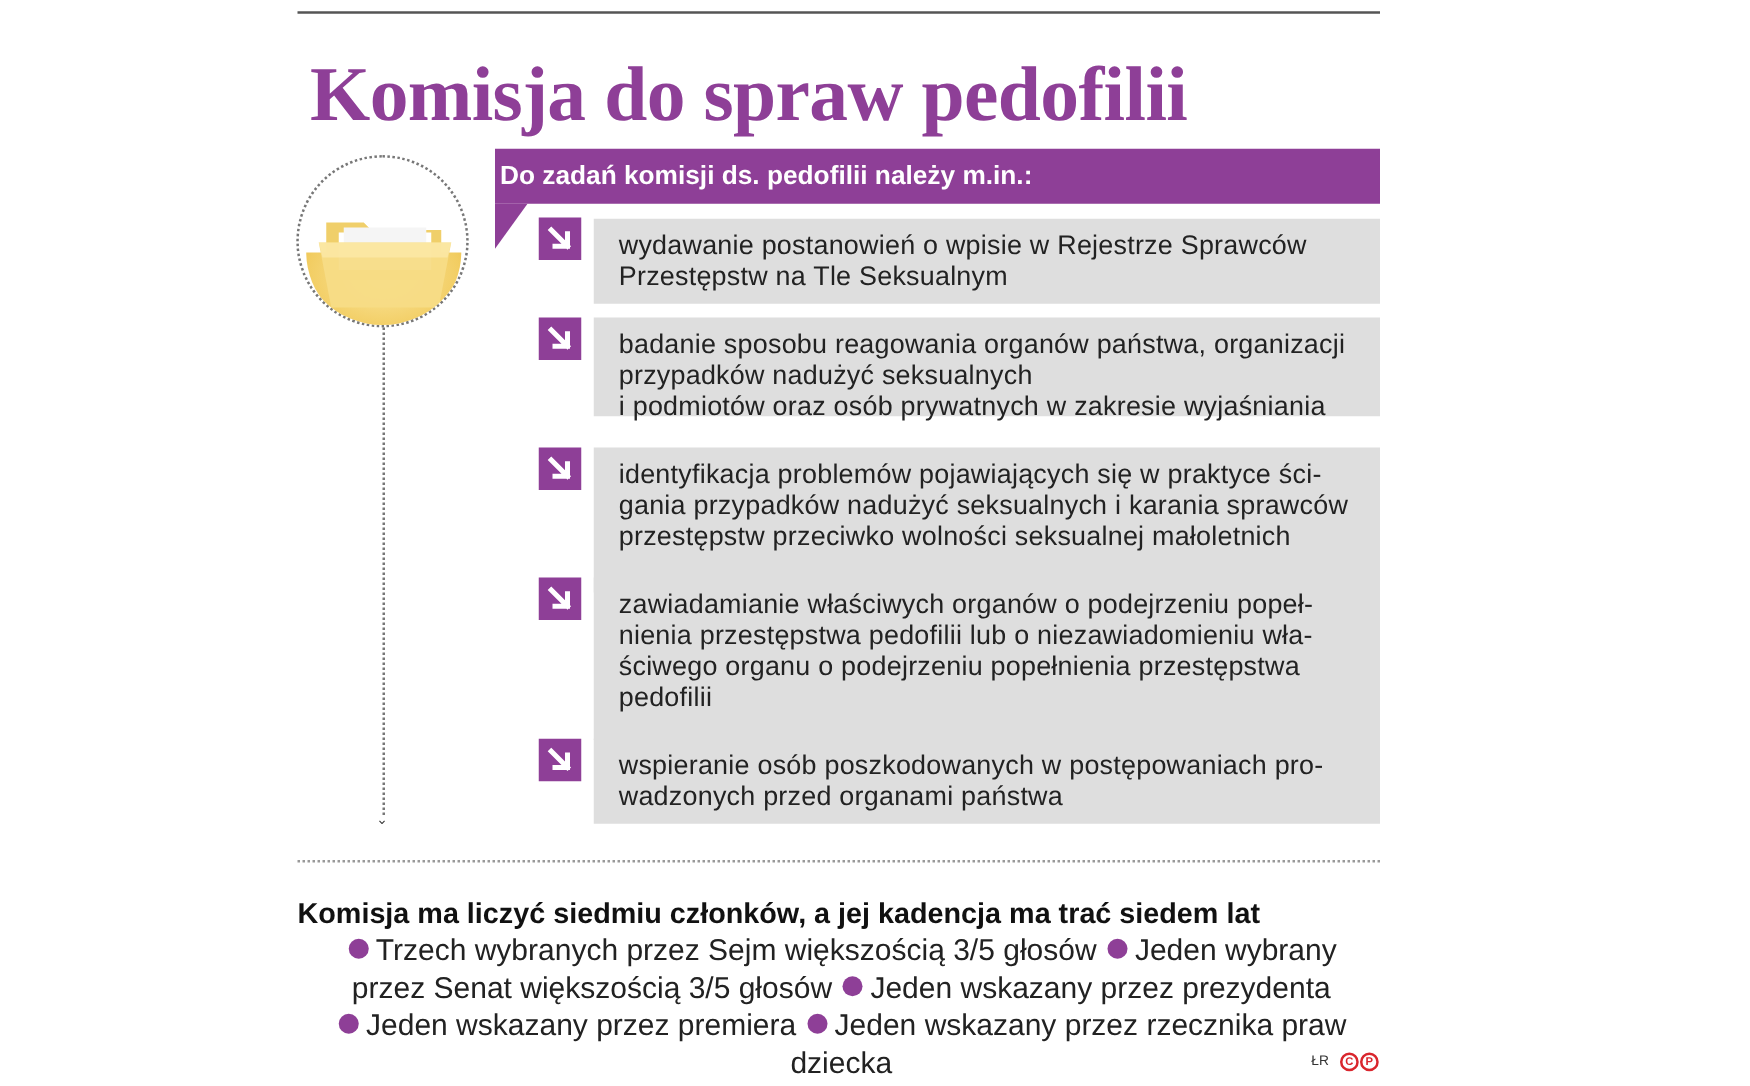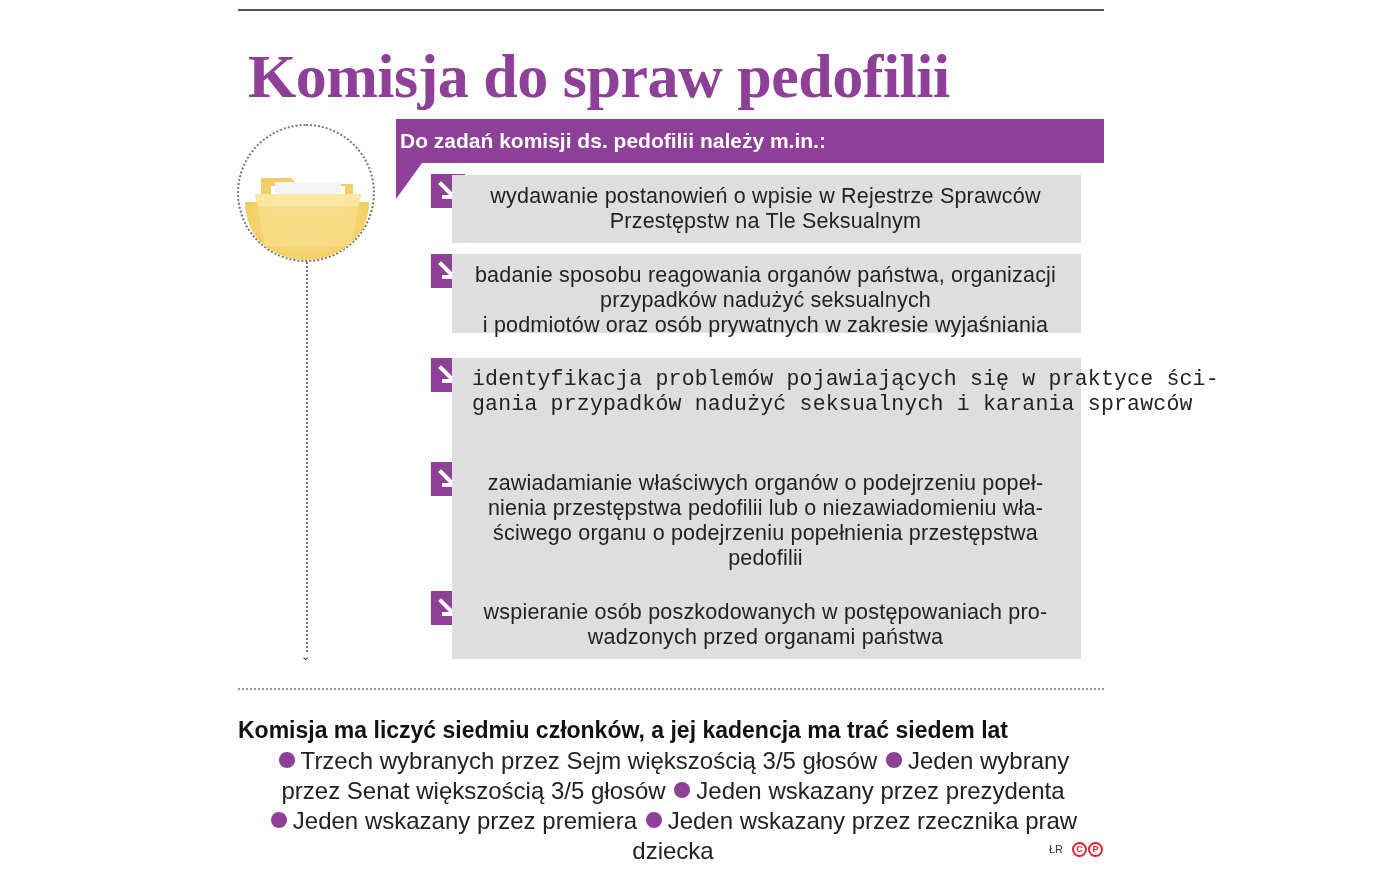--- a/index.html
+++ b/index.html
@@ -7,21 +7,21 @@
   .top-rule { position:absolute; left:238px; top:9px; width:866px; height:2px; background:#555; }
   .title { position:absolute; left:236px; top:24px; font-family:"Liberation Serif", serif; font-size:62px; font-weight:bold; color:#8e3f97; letter-spacing:-0.5px; white-space:nowrap; line-height:80px; }
   .circle { position:absolute; left:237px; top:124px; width:138px; height:138px; border-radius:50%; border:2px dotted #777; box-sizing:border-box; overflow:hidden; }
   .circle-fill { position:absolute; left:6px; top:76px; width:124px; height:62px; background:radial-gradient(ellipse at 50% 30%, #fbe7a2 0%, #f2cd62 70%, #e8bb45 100%); border-bottom-left-radius:62px; border-bottom-right-radius:62px; }
   .folder { position:absolute; left:14px; top:42px; width:110px; height:80px; }
   .vline { position:absolute; left:306px; top:262px; width:0; height:390px; border-left:2px dotted #777; }
   .vline-arrow { position:absolute; left:301px; top:650px; font-size:11px; color:#333; line-height:12px; }
   .header-bar { position:absolute; left:396px; top:119px; width:708px; height:44px; background:#8e3f97; color:#fff; font-weight:bold; font-size:21px; line-height:44px; padding-left:4px; box-sizing:border-box; white-space:nowrap; }
   .header-tail { position:absolute; left:396px; top:163px; width:0; height:0; border-top:36px solid #8e3f97; border-left:26px solid transparent; transform:scaleX(-1); }
   .item-icon { position:absolute; left:431px; width:34px; height:34px; background:#8e3f97; display:flex; align-items:center; justify-content:center; }
-  .item-box { position:absolute; left:452px; width:629px; background:#dedede; box-sizing:border-box; padding:9px 22px 0 20px; font-size:21.5px; line-height:25px; color:#222; letter-spacing:0.2px;text-align:center; }
+  .item-box { position:absolute; left:475px; width:629px; background:#dedede; box-sizing:border-box; padding:9px 22px 0 20px; font-size:21.5px; line-height:25px; color:#222; letter-spacing:0.2px; }
   .item-box .ln { display:block; white-space:nowrap; }
   .sep-rule { position:absolute; left:238px; top:688px; width:866px; border-top:2px dotted #999; }
   .bottom-title { position:absolute; left:238px; top:716px; font-size:23px; font-weight:bold; color:#111; white-space:nowrap; line-height:28px; }
   .bottom-text { position:absolute; left:238px; top:746px; width:870px; font-size:24px; line-height:30px; color:#222; }
   .bottom-text .ln { display:block; white-space:nowrap;text-align:center; }
   .dot { display:inline-block; width:16px; height:16px; border-radius:50%; background:#8e3f97; vertical-align:1px; margin:0 6px 0 2px; }
   .credit { position:absolute; left:1049px; top:843px; font-size:11px; color:#333; white-space:nowrap; }
   .cp { position:absolute; top:842px; width:15px; height:15px; border-radius:50%; border:2px solid #d9262d; box-sizing:border-box; color:#d9262d; font-size:9px; font-weight:bold; text-align:center; line-height:11px; }
 </style>
 </head>
@@ -64,23 +64,24 @@
     <div class="item-box" style="top: 254px; height: 79px;">
       <span class="ln">badanie sposobu reagowania organów państwa, organizacji</span>
       <span class="ln">przypadków nadużyć seksualnych</span>
       <span class="ln">i podmiotów oraz osób prywatnych w zakresie wyjaśniania</span>
     </div>
     <div class="item-icon" style="top: 358px;">
       <svg width="22" height="22" viewBox="0 0 22 22">
         <path d="M4 4 L17 17 M17 7 V17 H7" stroke="#fff" stroke-width="4" fill="none" stroke-linecap="square"></path>
       </svg>
     </div>
-    <div class="item-box" style="top: 358px; height: 116px; font-family: Liberation Mono, monospace;">
+    <div class="item-box" style="top: 358px; height: 116px;">
       <span class="ln"> identyfikacja problemów pojawiających się w praktyce ści-</span>
       <span class="ln">gania przypadków nadużyć seksualnych i karania sprawców</span>
+      <span class="ln">przestępstw przeciwko wolności seksualnej małoletnich</span>
     </div>
     <div class="item-icon" style="top: 462px;">
       <svg width="22" height="22" viewBox="0 0 22 22">
         <path d="M4 4 L17 17 M17 7 V17 H7" stroke="#fff" stroke-width="4" fill="none" stroke-linecap="square"></path>
       </svg>
     </div>
     <div class="item-box" style="top: 462px; height: 130px;">
       <span class="ln">zawiadamianie właściwych organów o podejrzeniu popeł-</span>
       <span class="ln">nienia przestępstwa pedofilii lub o niezawiadomieniu wła-</span>
       <span class="ln">ściwego organu o podejrzeniu popełnienia przestępstwa</span>

